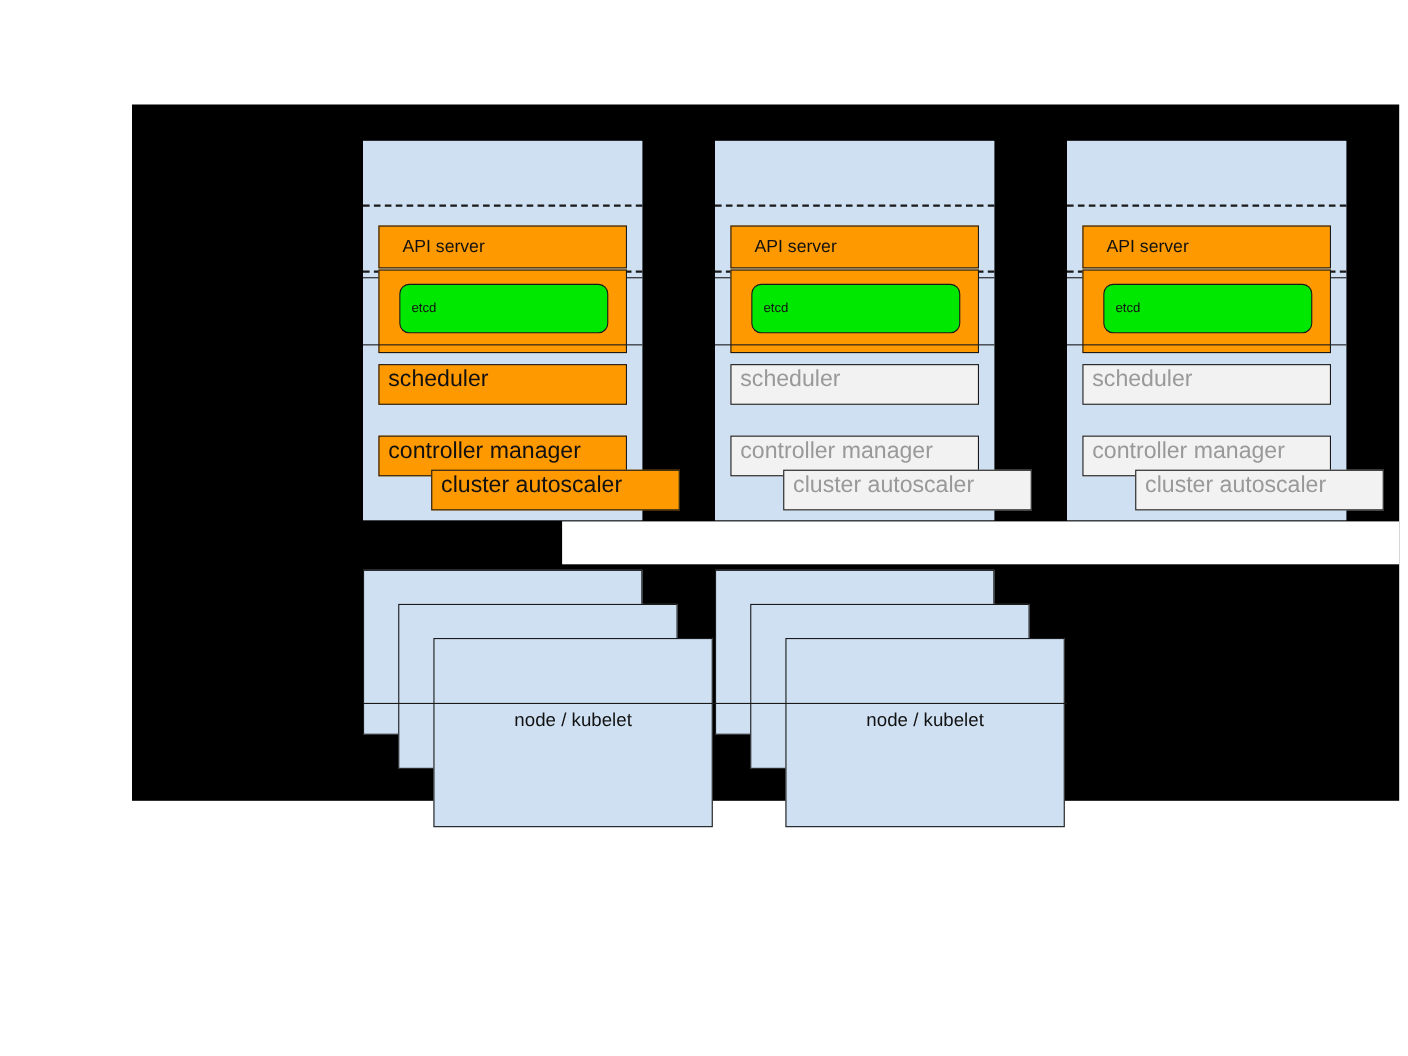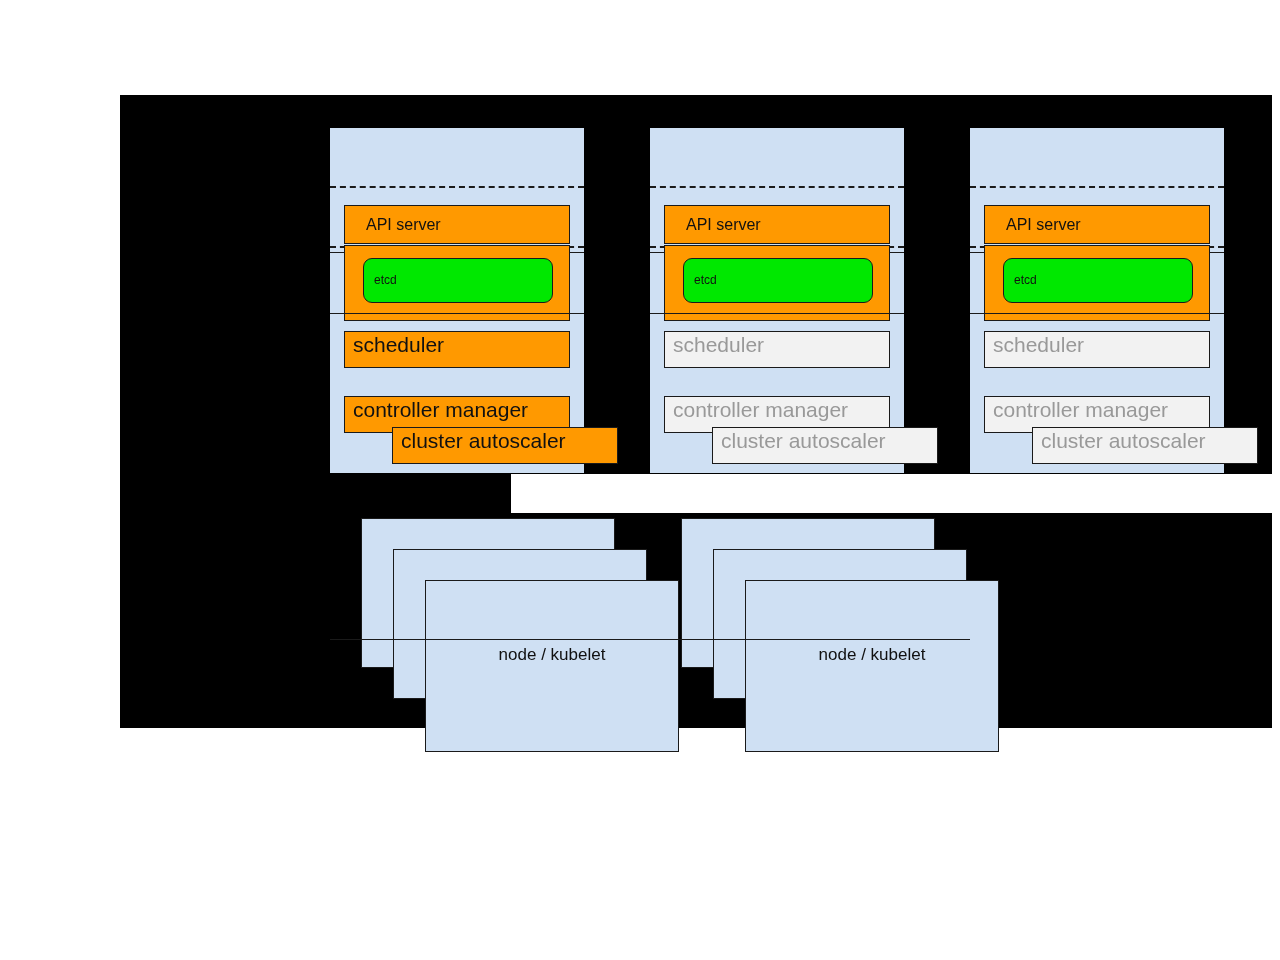--- a/index.html
+++ b/index.html
@@ -157,21 +157,20 @@
   .node-stack {
     position: absolute;
   }
   .node-card {
     position: absolute;
     background: #cfe0f3;
     border: 1px solid #1a1a1a;
     box-sizing: border-box;
     width: 254px;
     height: 150px;
-    margin-left: 31px;
   }
   .node-card.back   { left: 0px;  top: 0px;  }
   .node-card.mid    { left: 32px; top: 31px; }
   .node-card.front  { left: 64px; top: 62px; }
   .node-card.front {
     width: 254px;
     height: 172px;
     text-align: center;
     font-size: 17px;
     color: #111111;

